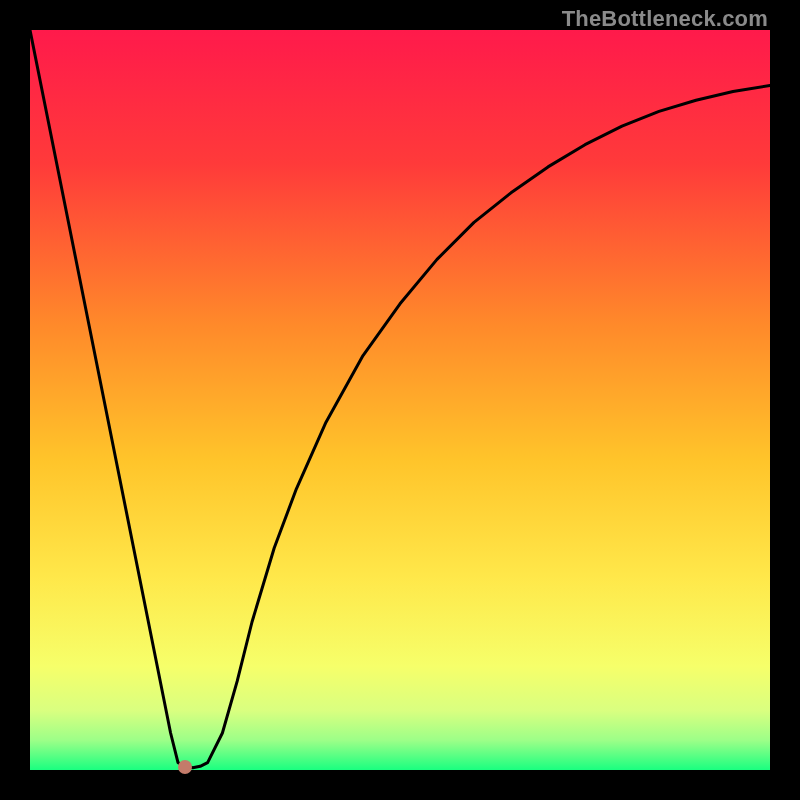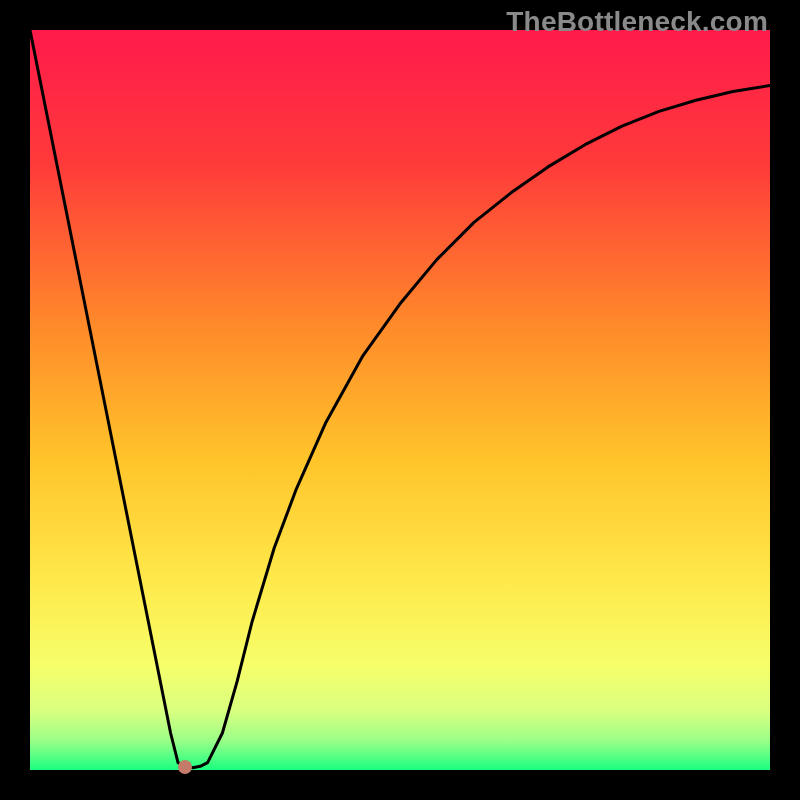--- a/index.html
+++ b/index.html
@@ -23,21 +23,21 @@
     left: 0;
     top: 0;
     width: 740px;
     height: 740px;
   }
   .watermark {
     position: absolute;
     top: 6px;
     right: 32px;
     font-family: Arial, Helvetica, sans-serif;
-    font-size: 28px;
+    font-size: 22px;
     font-weight: 600;
     color: #8a8a8a;
     letter-spacing: 0.2px;
     user-select: none;
   }
   svg { display: block; }
   .marker {
     position: absolute;
     width: 14px;
     height: 14px;

